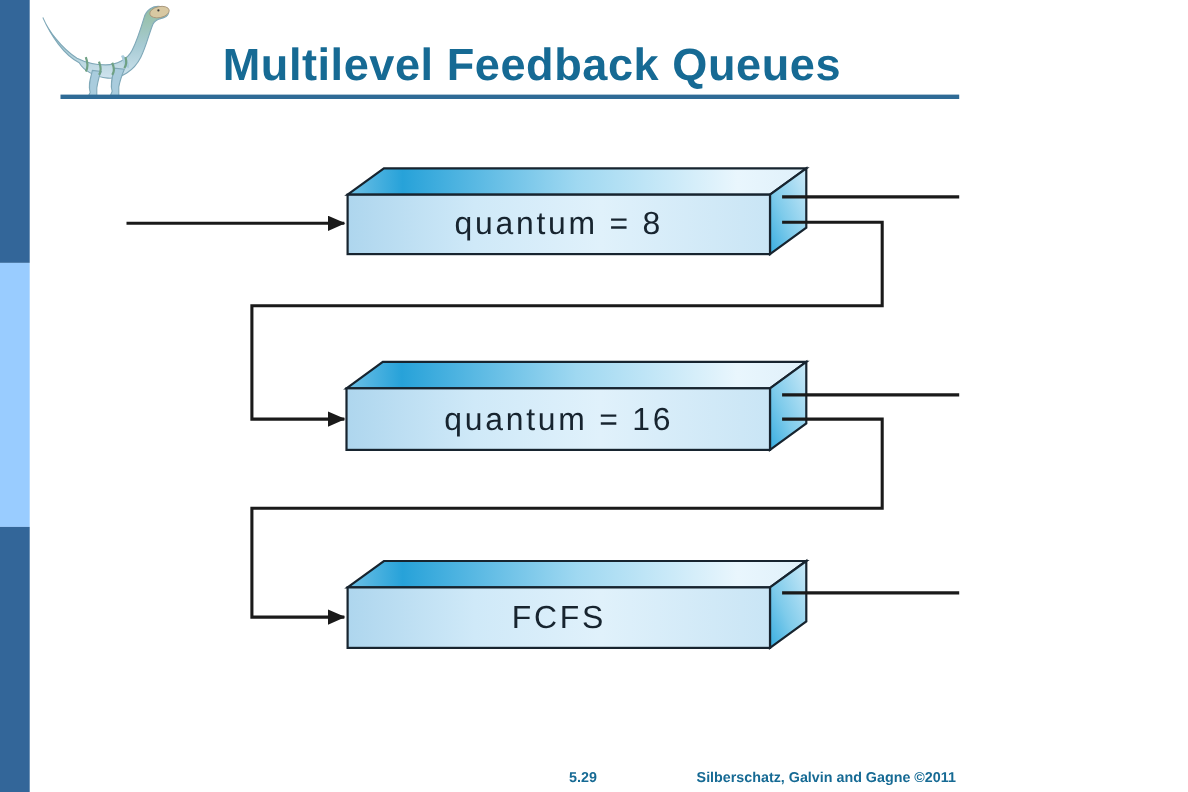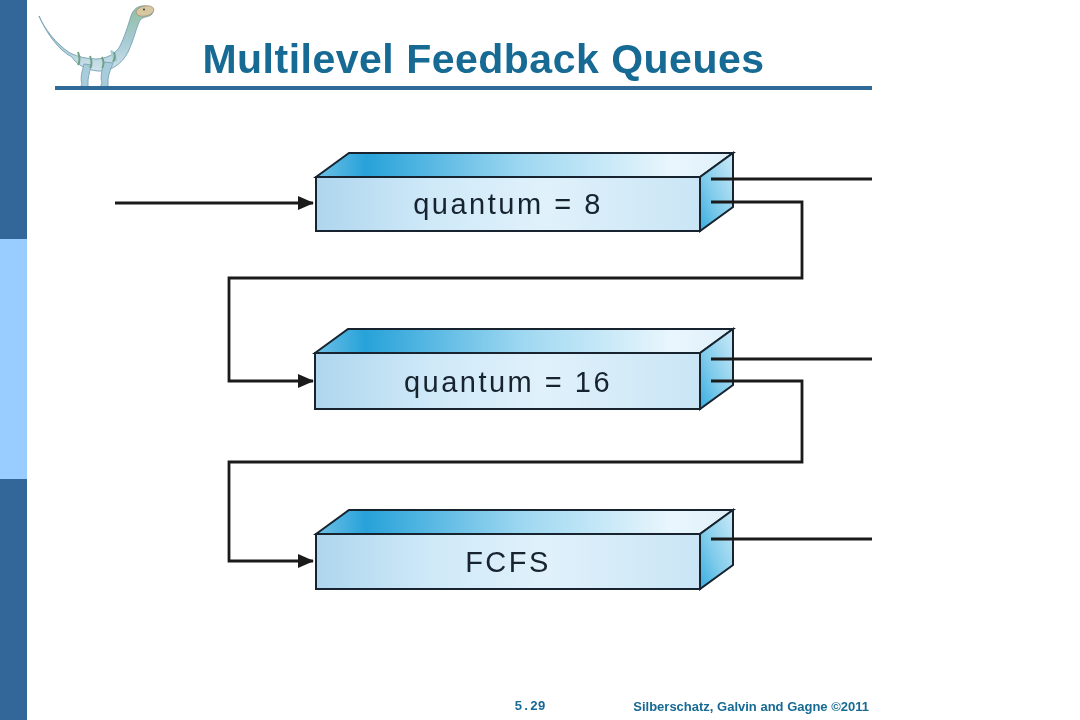--- a/index.html
+++ b/index.html
@@ -23,21 +23,21 @@
   .lizard{position:absolute;left:922px;top:602px;}
   
   .diagram{position:absolute;left:0;top:0;width:1080px;height:720px;}
   .queue-label{
     font-family:"Liberation Sans",sans-serif;font-size:29px;fill:#17242f;letter-spacing:2.5px;
   }
   
   .footer-text{position:absolute;top:699px;font-size:13px;font-weight:bold;color:#166a94;}
   .footer-left{left:35px;}
   .footer-left sup{font-size:9px;}
-  .footer-page{left:490px;width:80px;text-align:center;font-family:Liberation Mono, monospace;}
+  .footer-page{left:490px;width:80px;text-align:center;}
   .footer-right{right:3px;}
 </style>
 </head>
 <body>
 
 <div class="slide">
 
   <div class="sidebar">
     <div class="seg seg-top"></div>
     <div class="seg seg-mid"></div>

